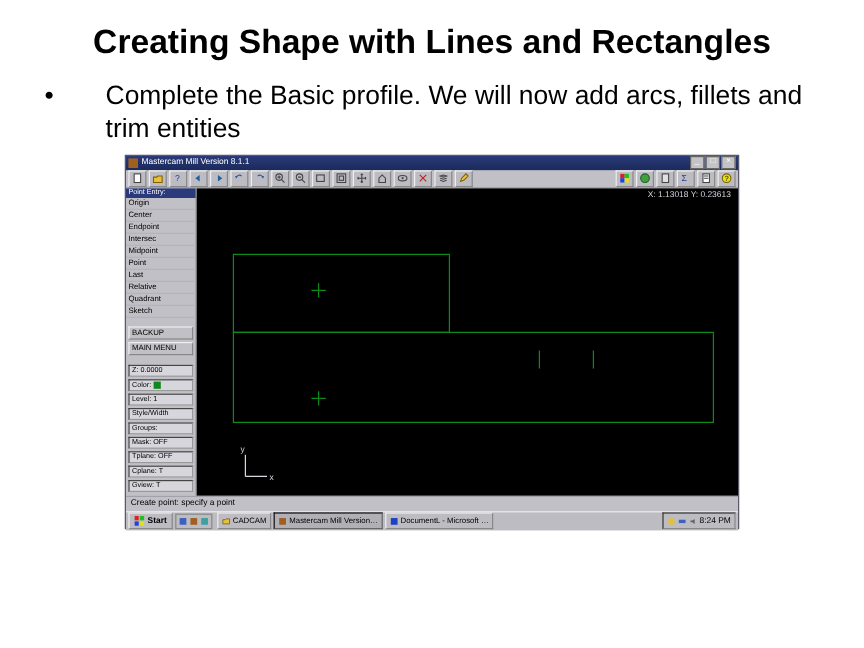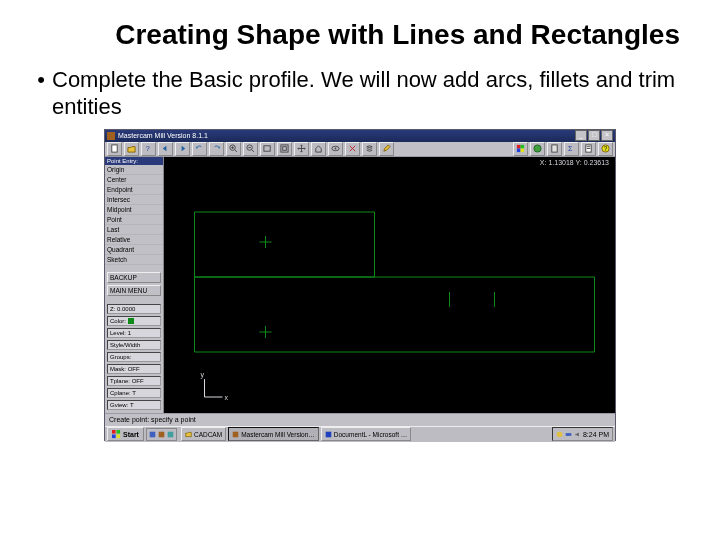--- a/index.html
+++ b/index.html
@@ -6,40 +6,41 @@
     margin: 0;
     padding: 0;
     width: 720px;
     height: 540px;
     background: #fff;
     font-family: Arial, Helvetica, sans-serif;
     overflow: hidden;
   }
   .slide-title {
     font-size: 28px;
-    text-align: right;
+    text-align: center;
     margin: 18px 40px 8px 40px;
     line-height: 1.2;
   }
   .bullets {
     margin: 14px 30px 8px 30px;
   }
   .bullet-row {
     display: flex;
     align-items: flex-start;
     font-size: 22px;
     line-height: 1.25;
   }
   .bullet-dot {
     width: 22px;
     flex: 0 0 22px;
     text-align: center;
   }
   .bullet-text {
     flex: 1;
+    margin-left: 36px;
   }
   
   .app-window {
     position: relative;
     margin: 4px auto 0 auto;
     width: 510px;
     height: 310px;
     background: #c0c0c6;
     border: 1px solid #5a5a6a;
     font-family: Tahoma, Arial, sans-serif;

